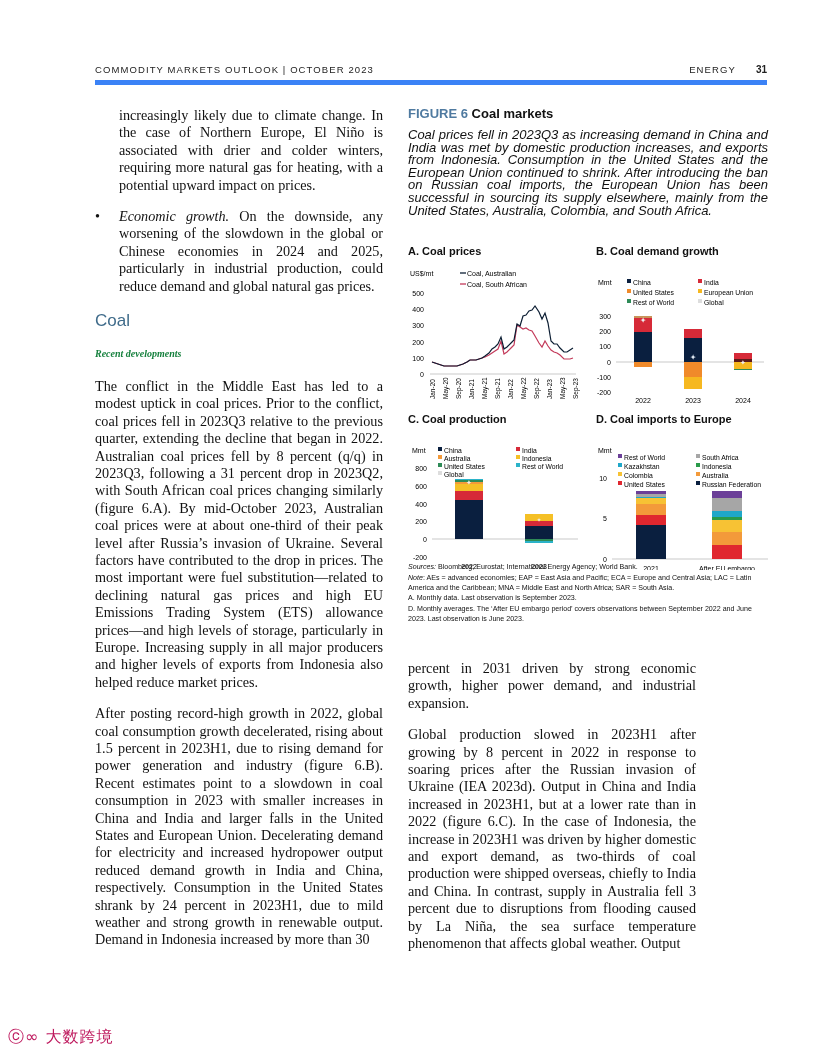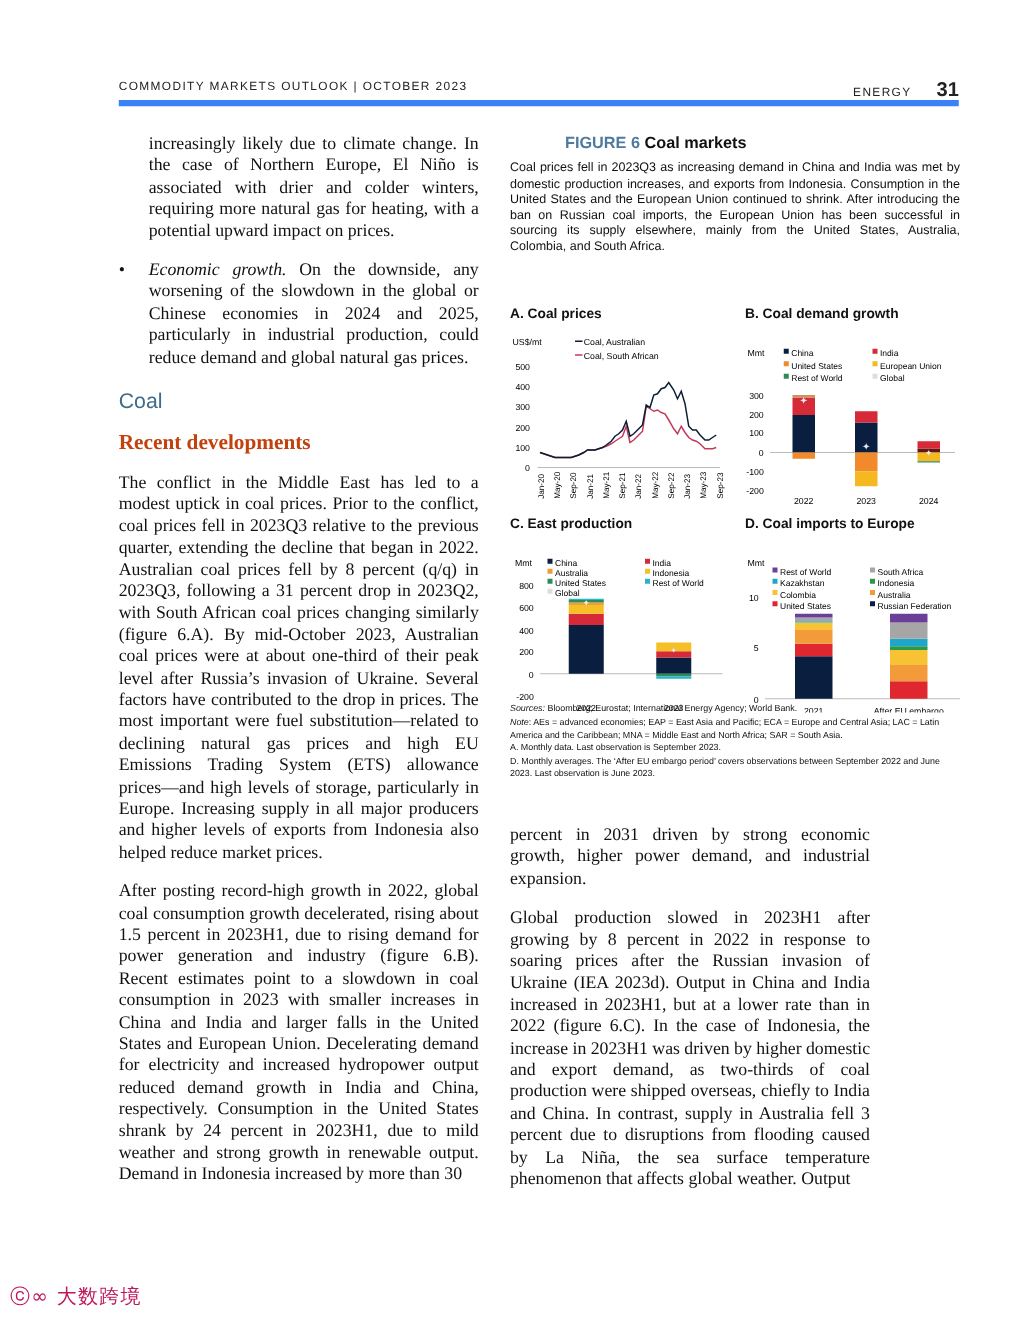--- a/index.html
+++ b/index.html
@@ -1,32 +1,32 @@
 <!DOCTYPE html>
 <html><head>
 <meta charset="utf-8">
 <style>
   html, body { margin:0; padding:0; background:#fff; }
   body { width:816px; height:1056px; position:relative; overflow:hidden; font-family:"Liberation Serif", serif; color:#111; }
   .header { position:absolute; left:95px; top:62px; width:672px; height:18px; border-bottom:5px solid #3b82f6; font-family:"Liberation Sans", sans-serif; font-size:9.5px; letter-spacing:1.1px; color:#222; }
   .header .left { position:absolute; left:0; top:2px; }
   .header .right { position:absolute; right:0; top:2px; }
-  .header .right .pg { font-weight:bold; margin-left:20px; letter-spacing:0; font-size:16px; }
+  .header .right .pg { font-weight:bold; margin-left:20px; letter-spacing:0; font-size:10px; }
   .col { position:absolute; font-size:14.2px; line-height:17.4px; text-align:justify; }
   .col p { margin:0; }
   .leftcol { left:95px; width:288px; }
   .rightcol { left:408px; width:288px; }
   .indent { padding-left:24px; position:relative; }
   .bullet { position:absolute; left:0; top:0; }
   .sec-title { font-family:"Liberation Sans", sans-serif; font-size:17px; color:#3f6b8a; }
-  .subsec { font-weight:bold; color:#c2410c; font-size:17px; }
+  .subsec { font-style:italic; font-weight:bold; color:#15803d; font-size:10px; }
   .fig { position:absolute; left:408px; top:106px; width:360px; font-family:"Liberation Sans", sans-serif; }
-  .fig-title { font-size:13px; font-weight:bold;margin-left:44px; }
+  .fig-title { font-size:13px; font-weight:bold; }
   .fig-title .num { color:#4f7aa0; }
-  .fig-sub { font-size:10px; line-height:12.6px; margin-top:8px; text-align:justify; }
+  .fig-sub { font-size:13px; font-style:italic; line-height:12.6px; margin-top:8px; text-align:justify; }
   .panel { position:absolute; font-family:"Liberation Sans", sans-serif; }
   .panel-title { font-size:11px; font-weight:bold;margin-top:15px; }
   .notes { position:absolute; left:408px; top:562px; width:360px; font-family:"Liberation Sans", sans-serif; font-size:7.1px; line-height:10px; }
   .notes div { margin-bottom:0.5px; }
   svg text { font-family:"Liberation Sans", sans-serif; }
   .watermark { position:absolute; left:8px; top:1027px; font-family:"DejaVu Sans", sans-serif; font-size:16px; color:#be185d; letter-spacing:1px; }
 </style>
 </head>
 <body>
 
@@ -132,21 +132,21 @@
     <text x="147" y="108" font-size="7" fill="#eee" text-anchor="middle">✦</text>
     <g font-size="7" text-anchor="middle">
       <text x="47" y="146">2022</text>
         <text x="97" y="146">2023</text>
         <text x="147" y="146">2024</text>
     </g>
   </svg>
 </div>
 
 <div class="panel" style="left:408px;top:398px;width:180px;height:155px;">
-  <div class="panel-title">C. East production</div>
+  <div class="panel-title">C. Coal production</div>
   <svg width="180" height="145" viewBox="0 0 180 145">
     <text x="4" y="28" font-size="7">Mmt</text>
     <g font-size="6.8">
       <rect x="30" y="22" width="4" height="4" fill="#0a1f3f"></rect>
         <text x="36" y="28">China</text>
       <rect x="108" y="22" width="4" height="4" fill="#d62a38"></rect>
         <text x="114" y="28">India</text>
       <rect x="30" y="30" width="4" height="4" fill="#f39a3a"></rect>
         <text x="36" y="36">Australia</text>
       <rect x="108" y="30" width="4" height="4" fill="#f5c026"></rect>

